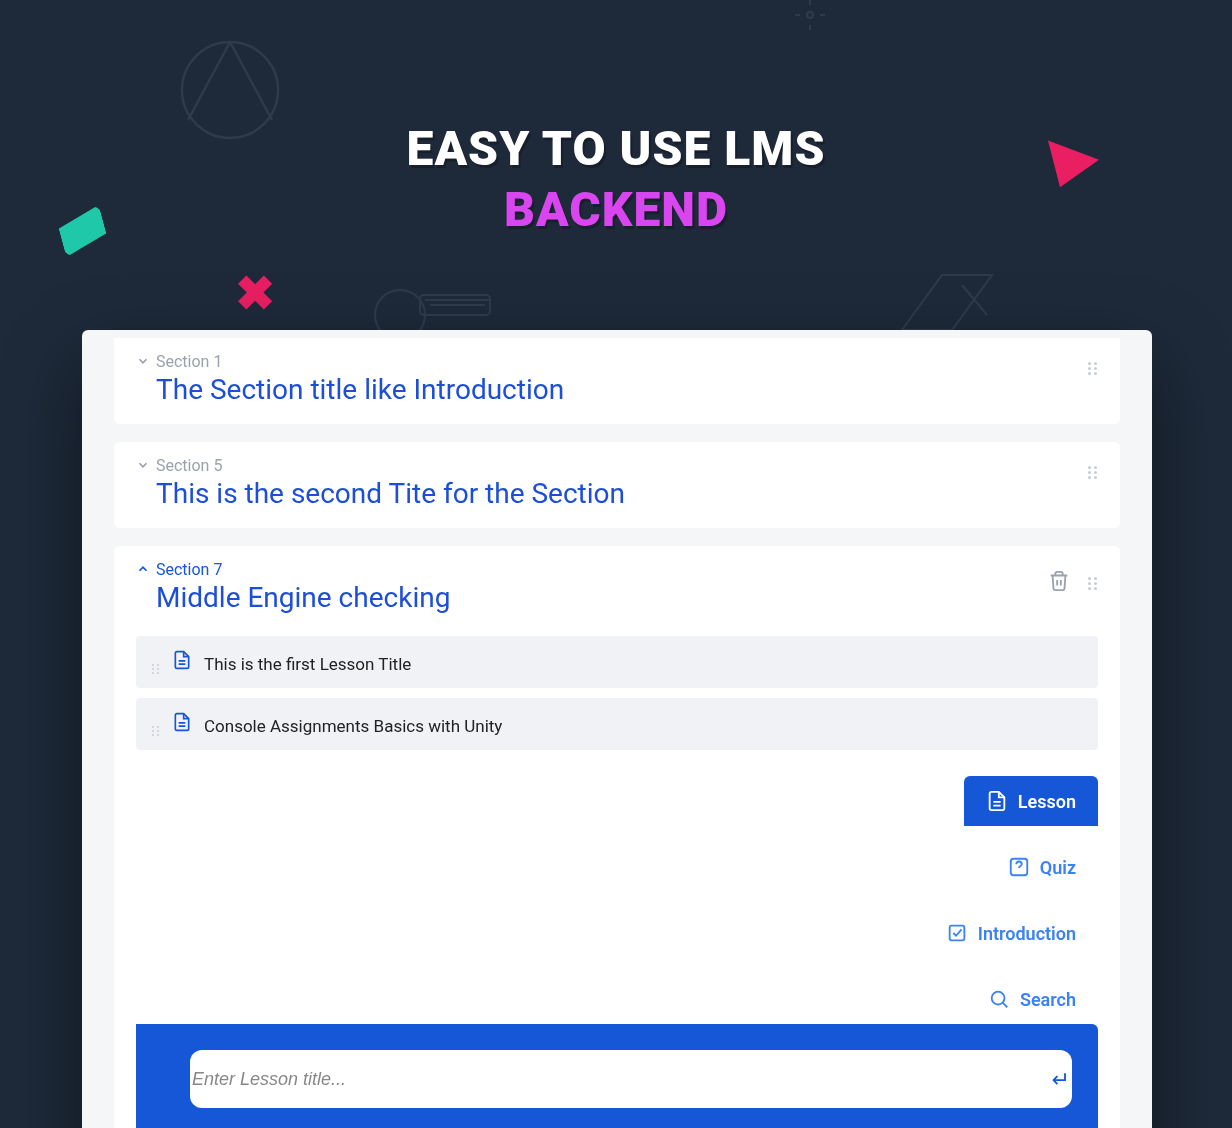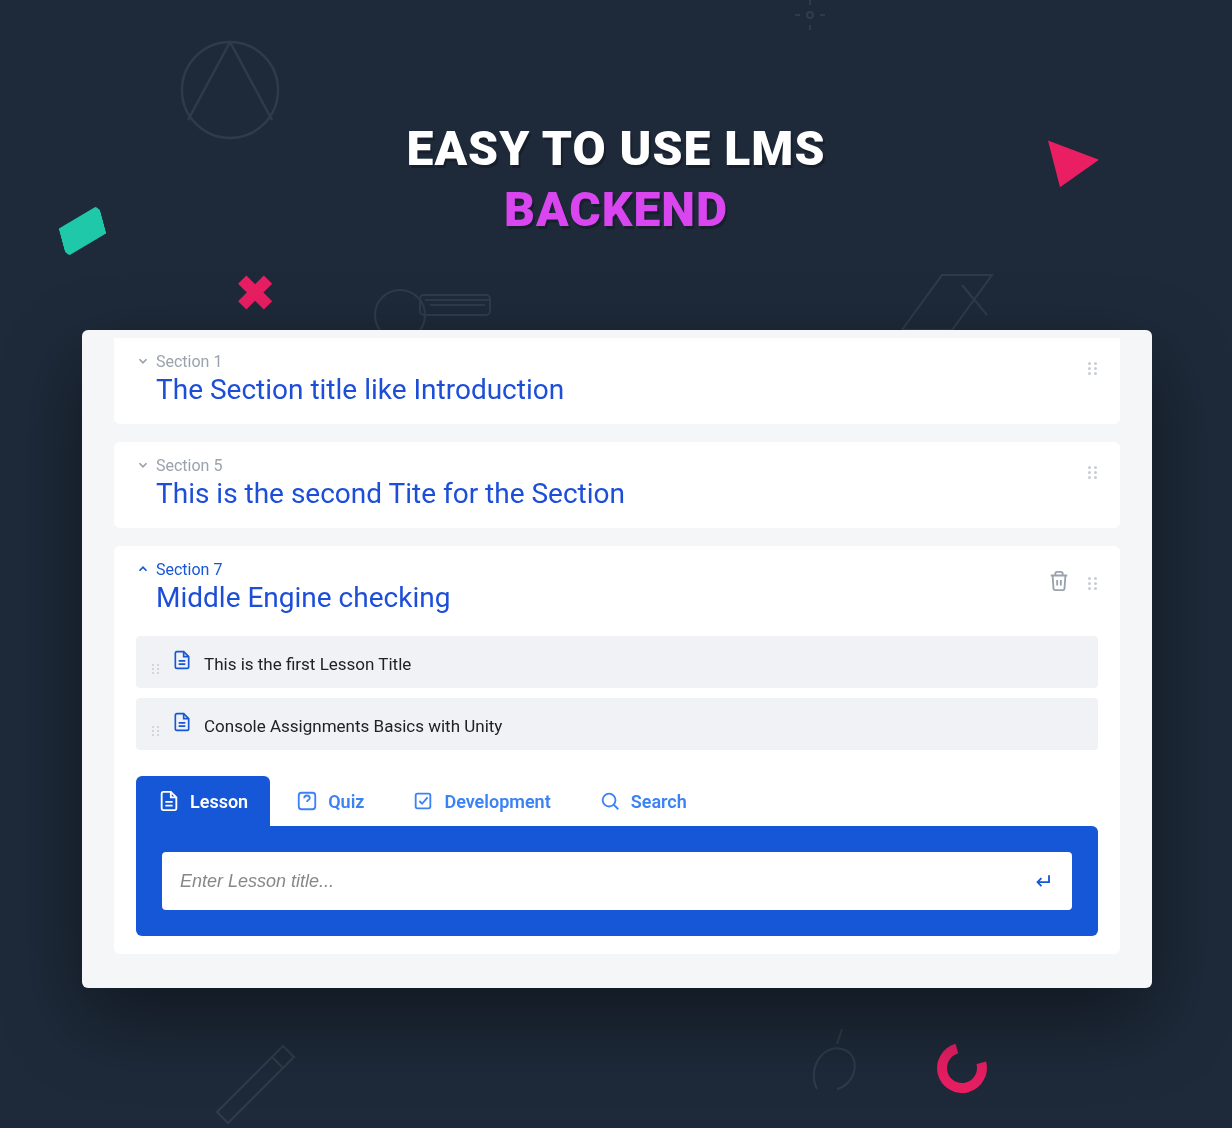--- a/index.html
+++ b/index.html
@@ -153,23 +153,24 @@
   grid-template-columns: 1fr 1fr;
   gap: 2px;
 }
 .lesson-drag span { width: 2px; height: 2px; background: #c7ccd4; border-radius: 50%; }
 .lesson-icon svg { width: 20px; height: 20px; stroke: #1557d6; fill: none; stroke-width: 2; }
 .lesson-title { font-size: 17px; color: #222; }
 
 
 .tabs {
   display: flex;
-  gap: 4px;
+  gap: 16px;
   margin-top: 26px;
   align-items: flex-end;
+  flex-direction: column;
 }
 .tab {
   padding: 14px 22px;
   display: flex;
   align-items: center;
   gap: 10px;
   font-size: 18px;
   font-weight: 600;
   color: #3b82f6;
   cursor: pointer;
@@ -182,25 +183,26 @@
 .tab svg { width: 22px; height: 22px; stroke: currentColor; fill: none; stroke-width: 2; }
 
 
 .input-panel {
   background: #1557d6;
   border-radius: 0 6px 6px 6px;
   padding: 26px;
 }
 .input-wrap {
   background: #fff;
-  border-radius: 4px;
+  border-radius: 12px;
   display: flex;
   align-items: center;
-  padding: 0 18px;
+  padding: 0 2px;
   height: 58px;
+  margin-left: 28px;
 }
 .input-wrap input {
   flex: 1;
   border: none;
   outline: none;
   font-size: 18px;
   font-style: italic;
   color: #666;
 }
 .input-wrap input::placeholder { color: #888; font-style: italic; }
@@ -384,21 +386,21 @@
             <rect x="3" y="3" width="18" height="18" rx="3"></rect>
             <path d="M9 9a3 3 0 116 0c0 2-3 2-3 4M12 17h.01"></path>
           </svg>
         <span>Quiz</span>
       </div>
       <div class="tab">
         <svg viewBox="0 0 24 24">
             <rect x="4" y="4" width="16" height="16" rx="2"></rect>
             <path d="M8 12l3 3 6-7"></path>
           </svg>
-        <span>Development</span>
+        <span>Introduction</span>
       </div>
       <div class="tab">
         <svg viewBox="0 0 24 24">
             <circle cx="11" cy="11" r="7"></circle>
             <path d="M21 21l-5-5"></path>
           </svg>
         <span>Search</span>
       </div>
     </div>
 

